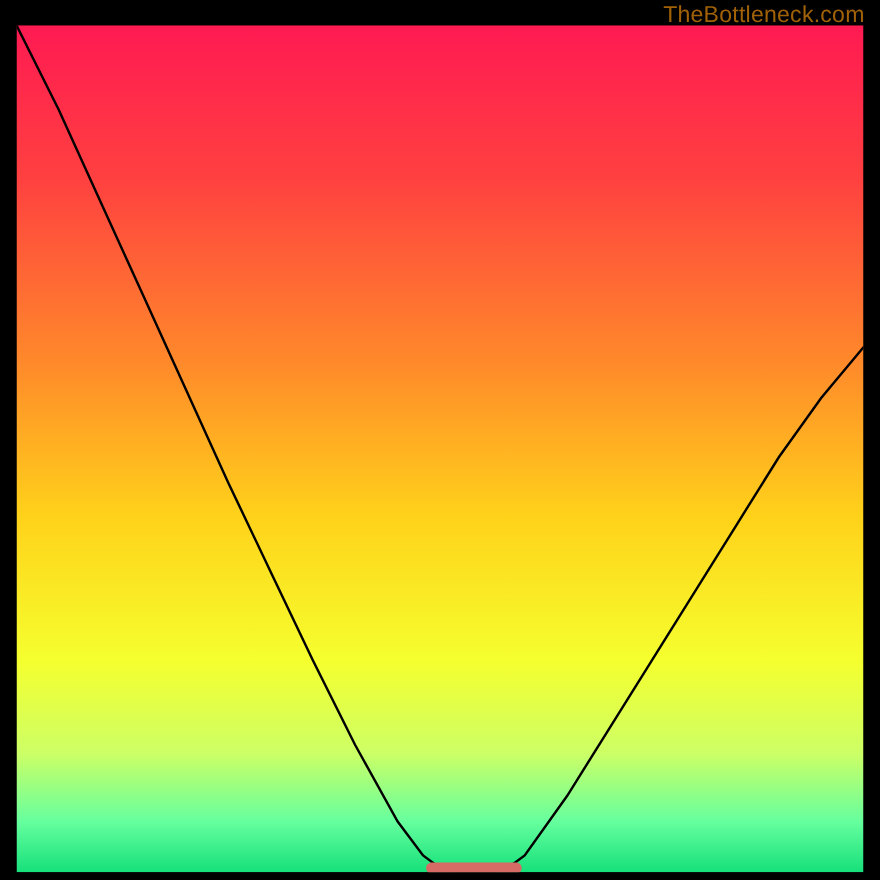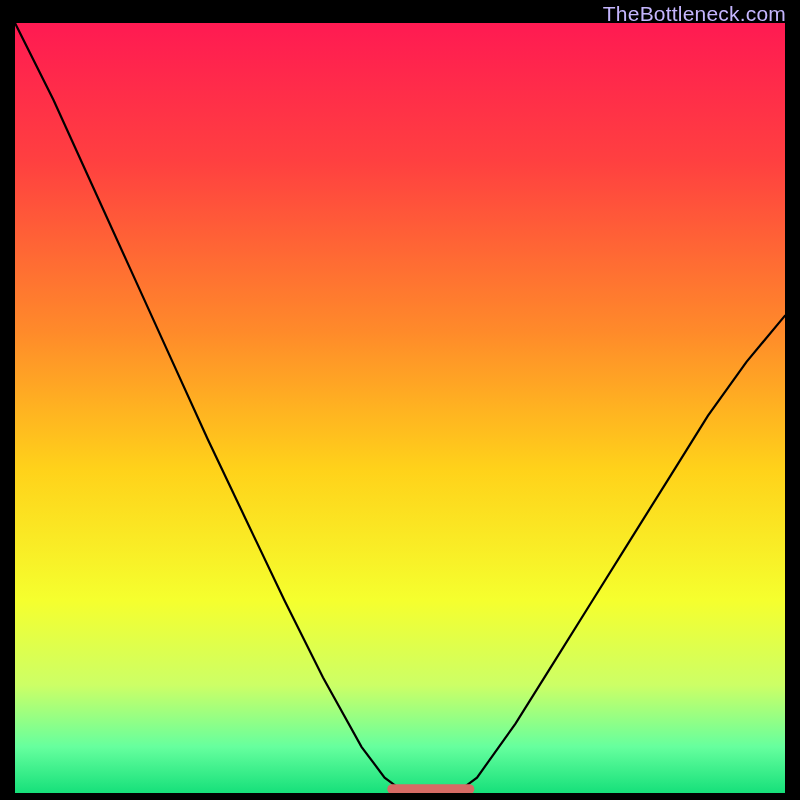--- a/index.html
+++ b/index.html
@@ -23,21 +23,21 @@
     position: absolute;
     left: 0;
     top: 0;
     width: 770px;
     height: 770px;
   }
   .watermark {
     position: absolute;
     top: 2px;
     right: 14px;
-    color: #c4b5fd;
+    color: #a16207;
     font-size: 21px;
     font-weight: 500;
     letter-spacing: 0.2px;
   }
 </style>
 </head>
 <body>
 
 <div class="watermark">TheBottleneck.com</div>
 <div class="frame">

